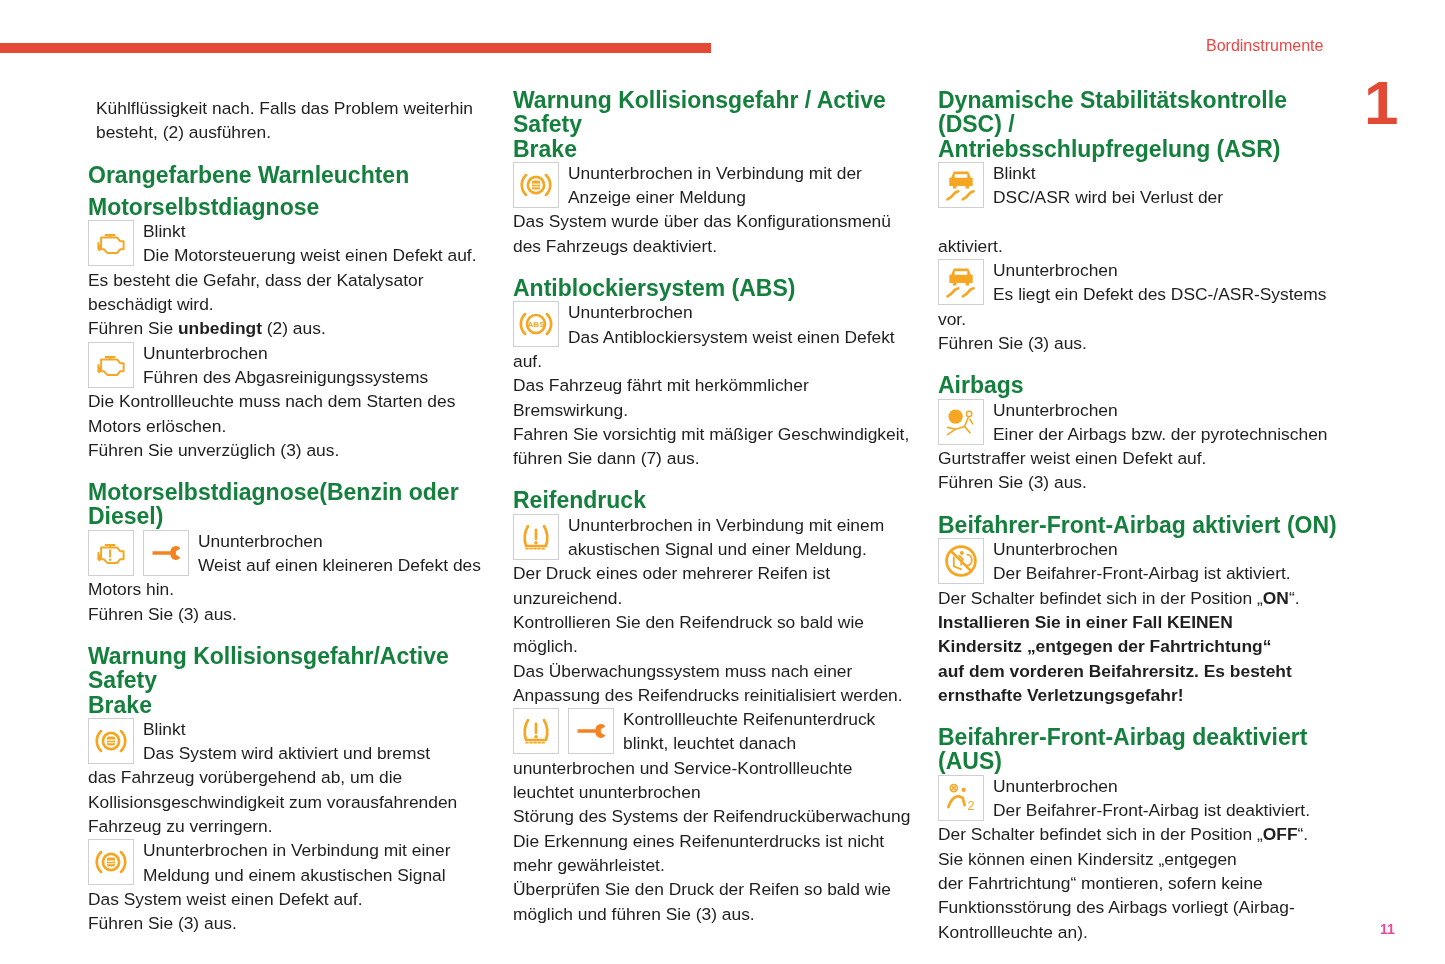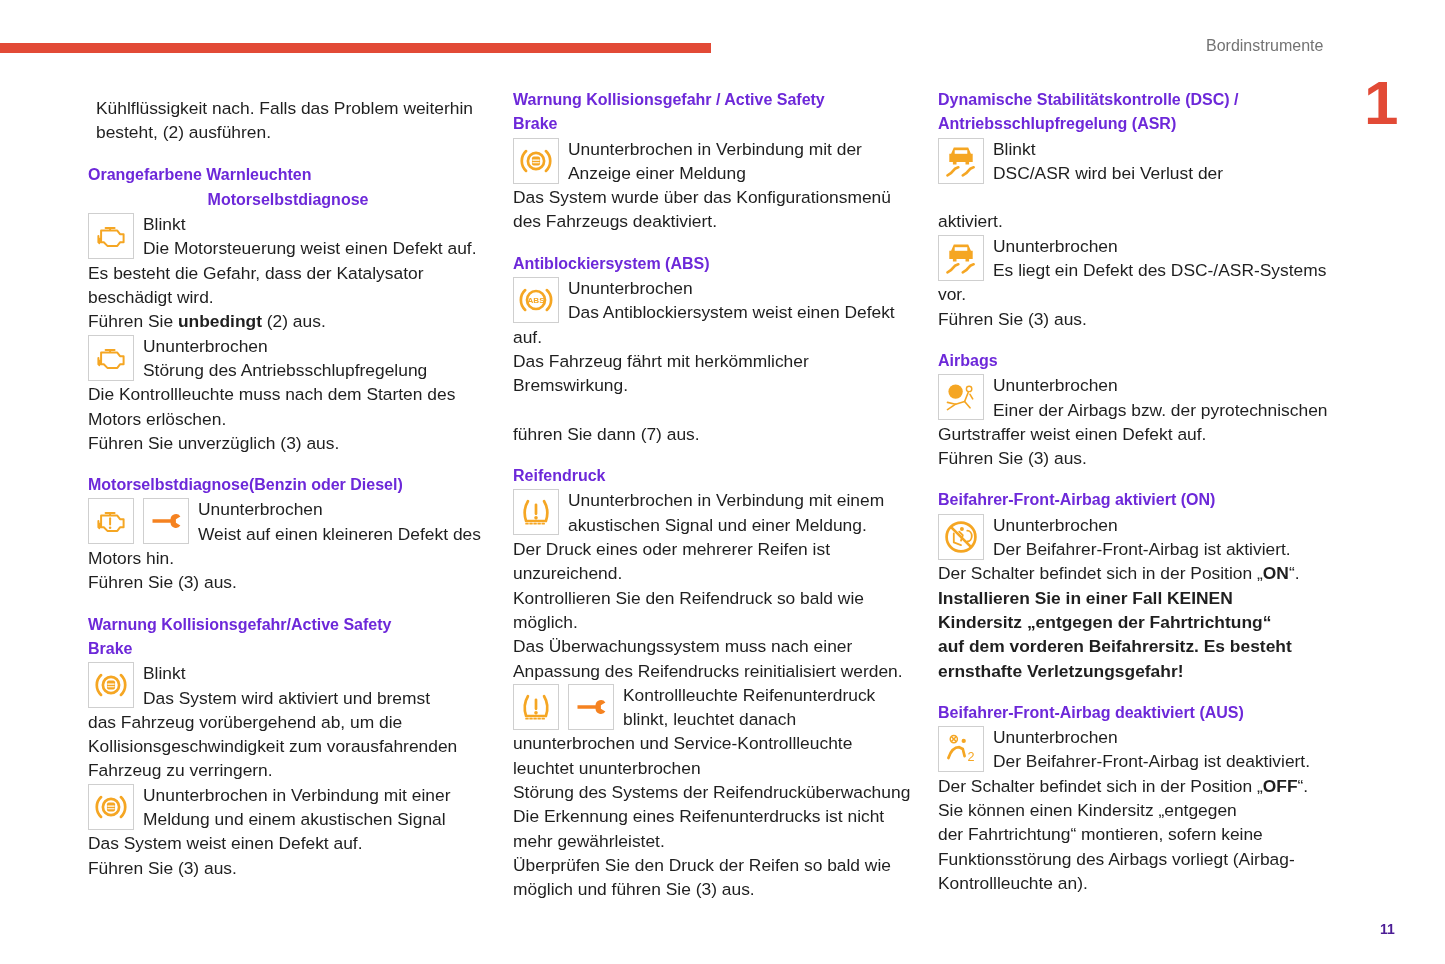--- a/index.html
+++ b/index.html
@@ -1,36 +1,36 @@
 <!DOCTYPE html>
 <html><head>
 <meta charset="utf-8">
 <style>
   html, body { margin: 0; padding: 0; background: #ffffff; }
   body {
     width: 1445px; height: 964px; position: relative; overflow: hidden;
     font-family: "Liberation Sans", sans-serif; color: #1f1f1f;
   }
   .top-bar { position: absolute; left: 0; top: 43px; width: 711px; height: 10px; background: #e24a36; }
-  .running-title { position: absolute; left: 1206px; top: 37px; font-size: 16px; color: #737373; }
+  .running-title { position: absolute; left: 1206px; top: 37px; font-size: 16px; color: #ef4444; }
   .chapter-num {
     position: absolute; left: 1364px; top: 72px; font-size: 62px; font-weight: bold;
     color: #e24a36; line-height: 1; letter-spacing: -2px;
   }
-  .page-num { position: absolute; left: 1380px; top: 921px; font-size: 14px; font-weight: bold; color: #4c1d95; }
+  .page-num { position: absolute; left: 1380px; top: 921px; font-size: 14px; font-weight: bold; color: #ec4899; }
 
   .col { position: absolute; top: 88px; width: 400px; font-size: 17.4px; line-height: 24.3px; }
   .col-1 { left: 88px; }
   .col-2 { left: 513px; width: 400px; }
   .col-3 { left: 938px; width: 400px; }
 
   .p { margin: 8px; }
-  .h { margin: 0; font-weight: bold; font-size: 16px; line-height: 24.3px; color: #6d28d9; }
+  .h { margin: 0; font-weight: bold; font-size: 23px; line-height: 24.3px; color: #15803d; }
   .h.gap-top { margin-top: 18px; }
-  .h.gap-big { margin-top: 1px; text-align: center; }
+  .h.gap-big { margin-top: 8px; }
   .strong { font-weight: bold; }
 
   .icon-row::after { content: ""; display: block; clear: both; }
   .icon-box {
     float: left; width: 46px; height: 46px; border: 1px solid #cfcfcf; box-sizing: border-box;
     margin: 1px 9px 0 0; display: flex; align-items: center; justify-content: center; background: #fff;
   }
   .icon-box svg { width: 36px; height: 36px; display: block; }
 </style>
 </head>
@@ -143,21 +143,21 @@
     <span>beschädigt wird.</span><br>
     <span>Führen Sie </span><span class="strong">unbedingt</span><span> (2) aus.</span>
   </div>
   <div class="icon-row">
     <div class="icon-box">
         <svg>
           <use href="#sym-engine"></use>
         </svg>
       </div>
     <span>Ununterbrochen</span><br>
-    <span>Störung des Antriebsschlupfregelung</span><br>
+    <span>Führen des Abgasreinigungssystems</span><br>
     <span>Die Kontrollleuchte muss nach dem Starten des</span><br>
     <span>Motors erlöschen.</span><br>
     <span>Führen Sie unverzüglich (3) aus.</span>
   </div>
 
   <p class="h gap-top">Motorselbstdiagnose(Benzin oder Diesel)</p>
   <div class="icon-row">
     <div class="icon-box">
         <svg>
           <use href="#sym-engine-warn"></use>
@@ -225,21 +225,21 @@
     <div class="icon-box">
         <svg>
           <use href="#sym-abs"></use>
         </svg>
       </div>
     <span>Ununterbrochen</span><br>
     <span>Das Antiblockiersystem weist einen Defekt</span><br>
     <span>auf.</span><br>
     <span>Das Fahrzeug fährt mit herkömmlicher</span><br>
     <span>Bremswirkung.</span><br>
-    <br>
+    <span>Fahren Sie vorsichtig mit mäßiger Geschwindigkeit,</span><br>
     <span>führen Sie dann (7) aus.</span>
   </div>
 
   <p class="h gap-top">Reifendruck</p>
   <div class="icon-row">
     <div class="icon-box">
         <svg>
           <use href="#sym-tire"></use>
         </svg>
       </div>

